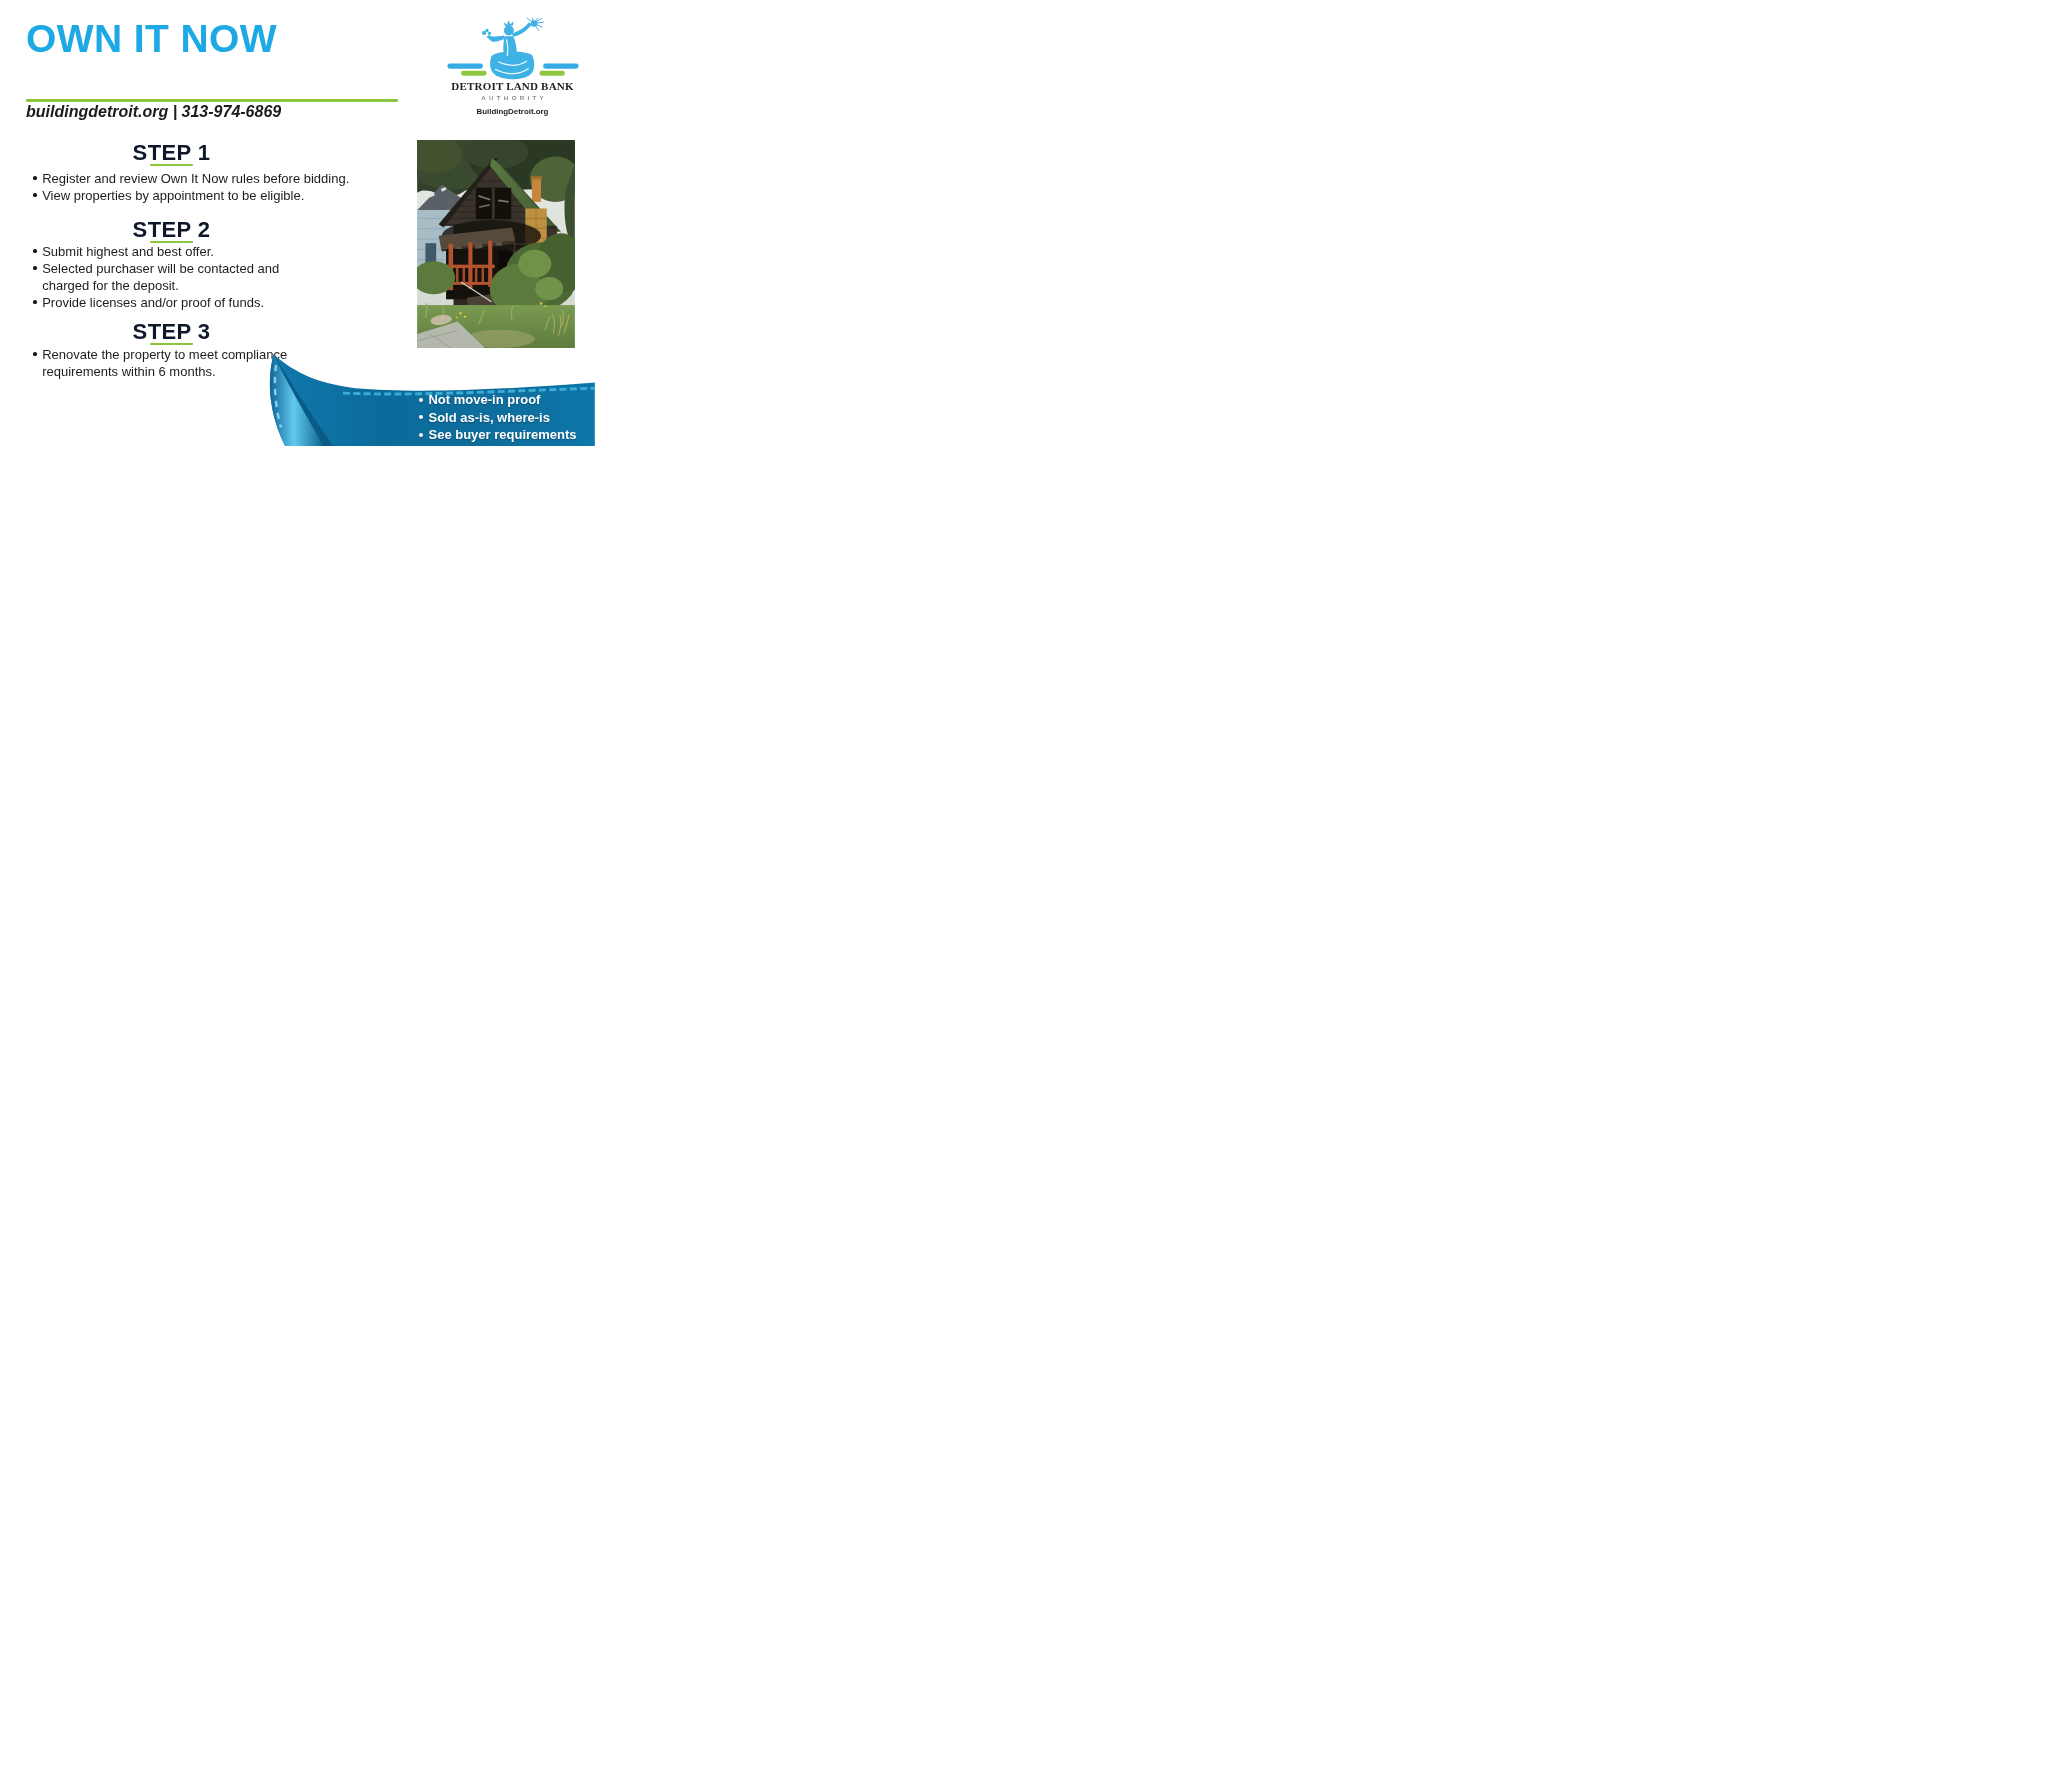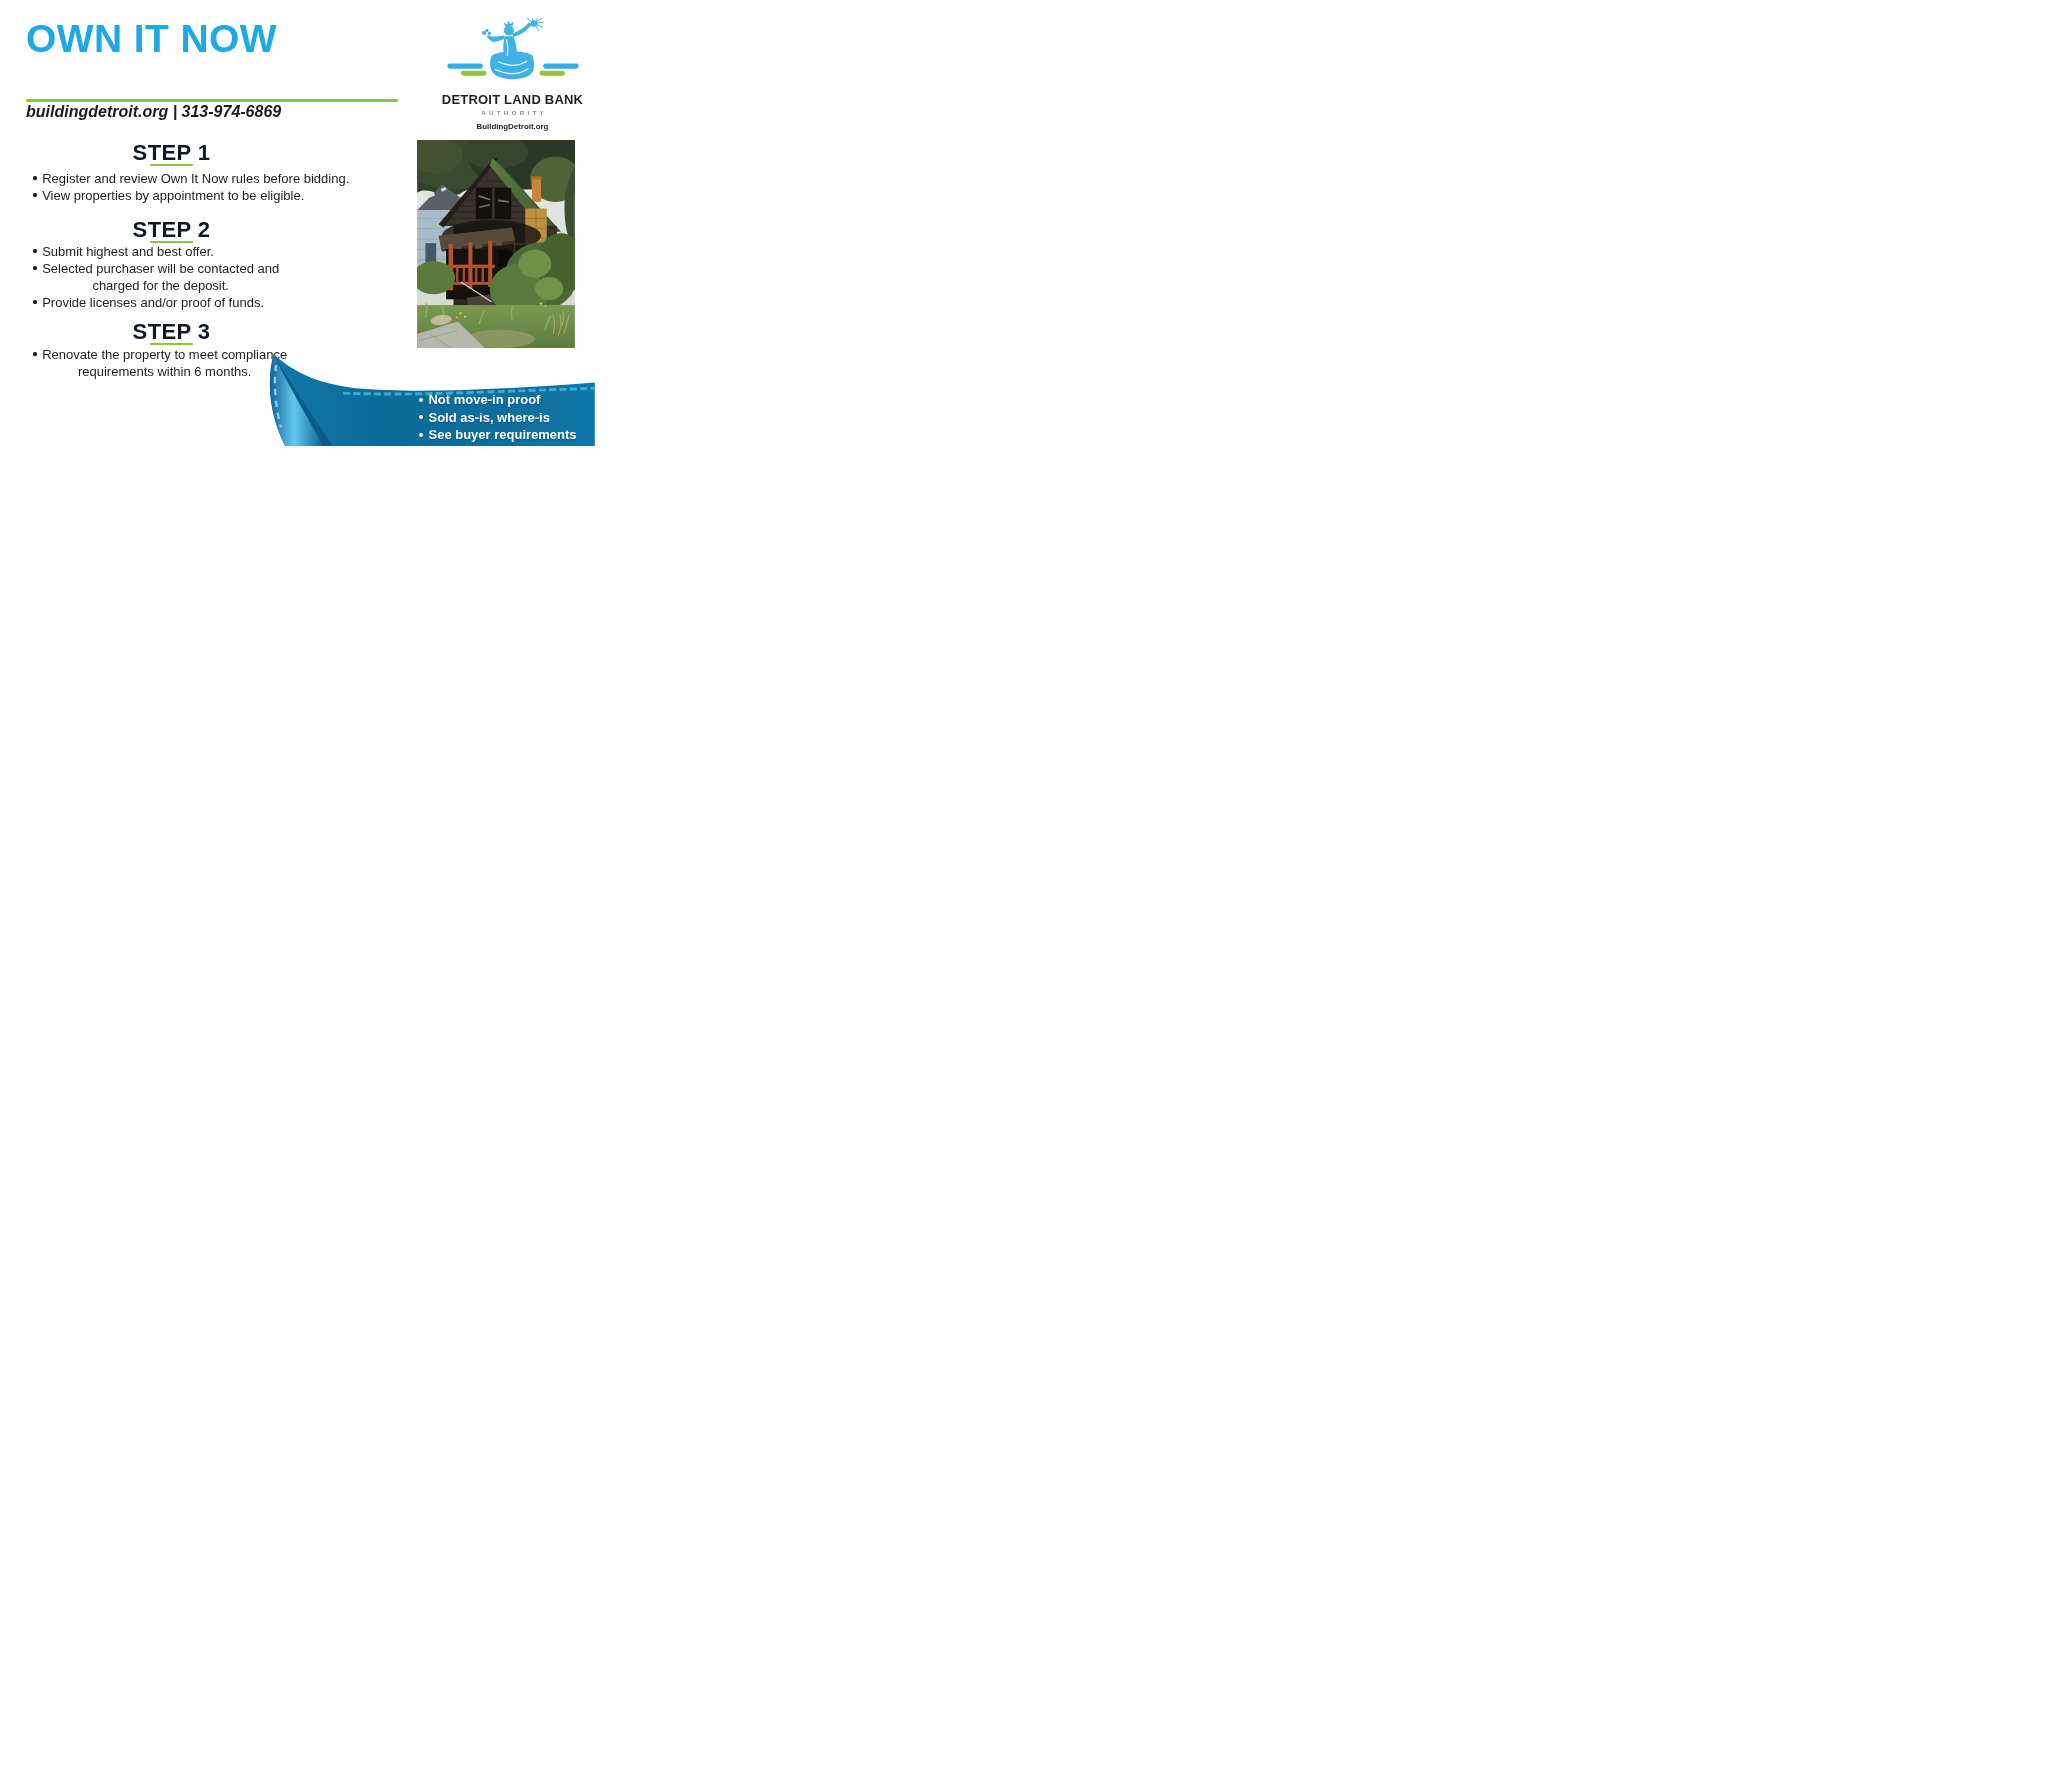--- a/index.html
+++ b/index.html
@@ -10,34 +10,34 @@
   .title{position:absolute;left:26px;top:19.4px;font-size:39px;font-weight:900;letter-spacing:0.4px;
          line-height:1;color:#1CA9E5;}
   .subtitle{position:absolute;left:26px;top:54px;font-size:39px;font-weight:800;font-style:italic;
          line-height:1;color:#1B76AE;letter-spacing:0.4px;}
   .title-rule{position:absolute;left:26px;top:99px;width:372px;height:2.5px;background:#8CC63F;border-radius:1.2px;}
   .contact{position:absolute;left:26px;top:103px;font-size:16px;font-weight:800;color:#1d1b19;letter-spacing:0px;font-style:italic;}
 
   
   .logo{position:absolute;left:430px;top:18px;width:165px;text-align:center;}
   .logo svg{display:block;margin:0 auto;}
-  .logo-line1{margin-top:12px;font-size:13px;font-weight:800;color:#231F20;letter-spacing:0.2px;}
+  .logo-line1{margin-top:0;font-size:11px;font-weight:800;color:#231F20;letter-spacing:0.2px;font-family:Liberation Serif, serif;}
   .logo-line2{margin-top:1.7px;font-size:6.2px;font-weight:600;color:#8A8C8E;letter-spacing:3.3px;padding-left:3.3px;}
   .logo-line3{margin-top:6px;font-size:7.9px;font-weight:800;color:#231F20;}
 
   
   .step{position:absolute;left:29px;width:347px;}
   .headwrap{width:285px;}
   .step h2{margin:0;text-align:center;font-size:22px;line-height:1;font-weight:800;color:#0f172a;letter-spacing:0.4px;}
   .step .underline{width:43px;height:2.1px;background:#8CC63F;border-radius:0.8px;margin:0 auto;}
   .step ul{list-style:none;margin:0;padding:0 0 0 3.3px;}
   .step li{display:flex;align-items:flex-start;}
   .step .dot{flex:0 0 auto;width:3.7px;height:3.7px;border-radius:50%;background:#1c1a18;margin:6.2px 5.4px 0 0.8px;}
   .step .txt{font-size:13px;line-height:17px;color:#1f1d1b;}
-  .step .ln{display:block;text-align:center;}
+  .step .ln{display:block;}
   .s1{top:142px;} .s1 ul{margin-top:4.1px;}
   .s2{top:219px;} .s2 ul{margin-top:0;}
   .s3{top:321px;} .s3 ul{margin-top:1px;}
 
   
   .photo{position:absolute;left:417px;top:140px;width:158px;height:208px;overflow:hidden;}
   .photo svg{display:block;}
 
   
   .ribbon-svg{position:absolute;left:0;top:0;width:595px;height:446px;pointer-events:none;}

